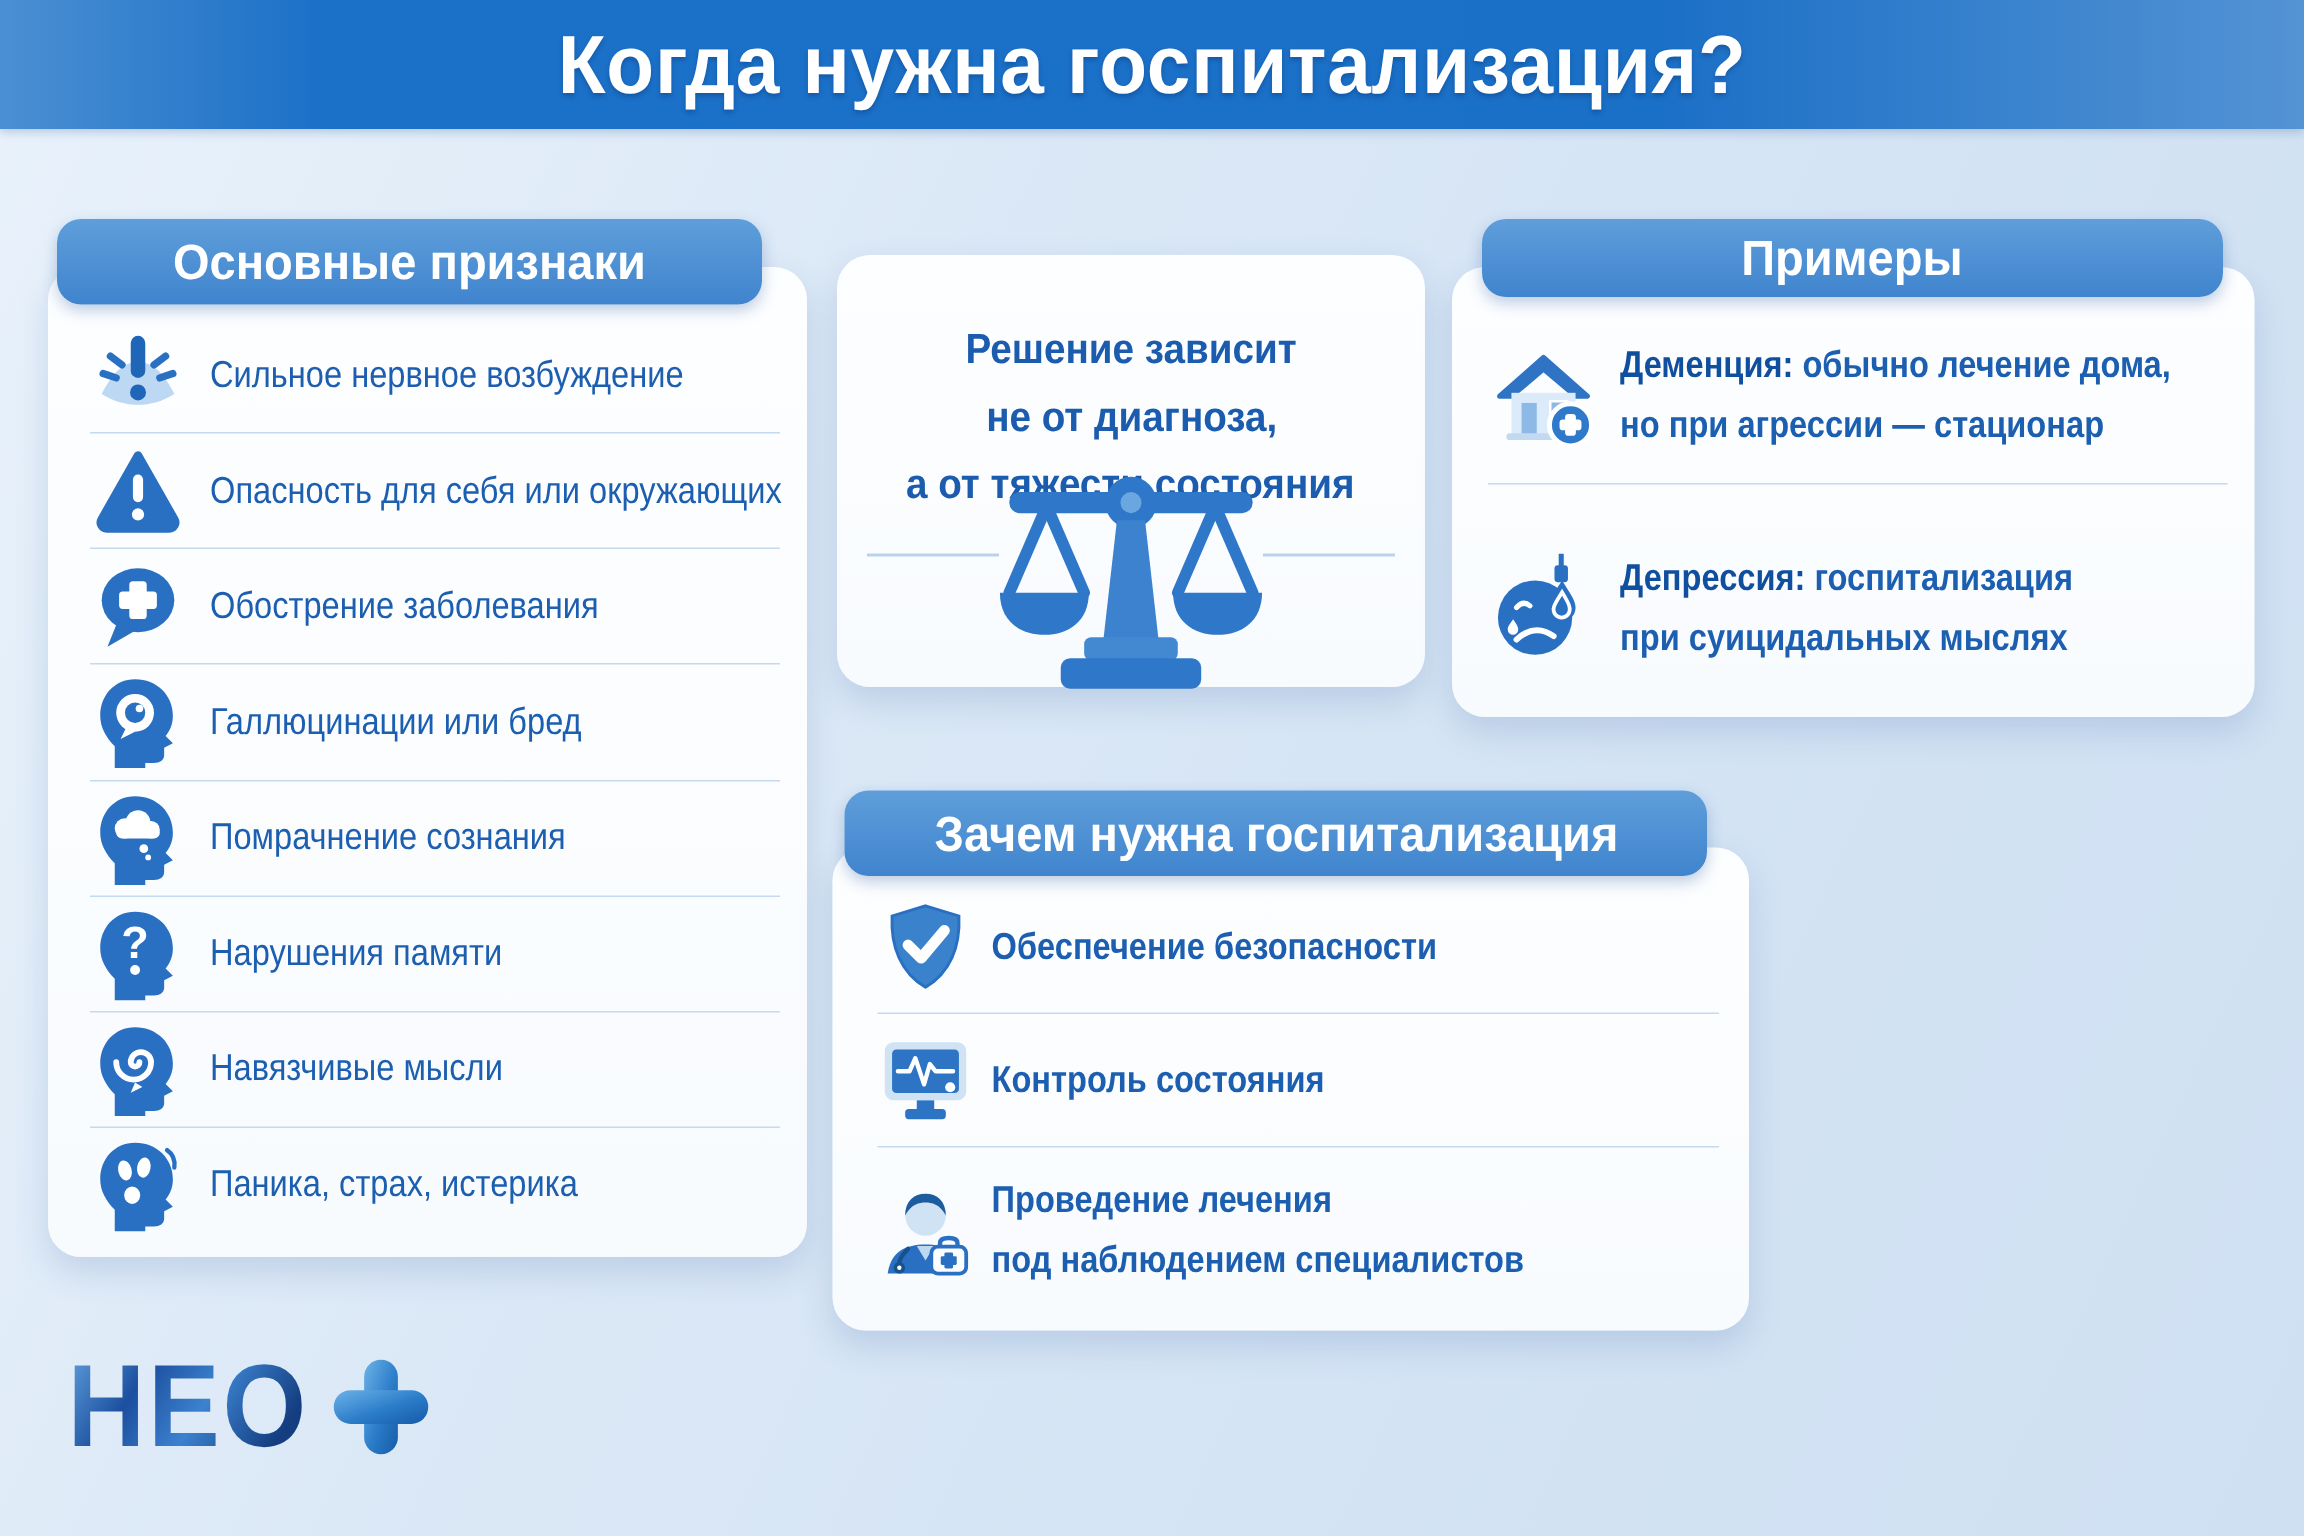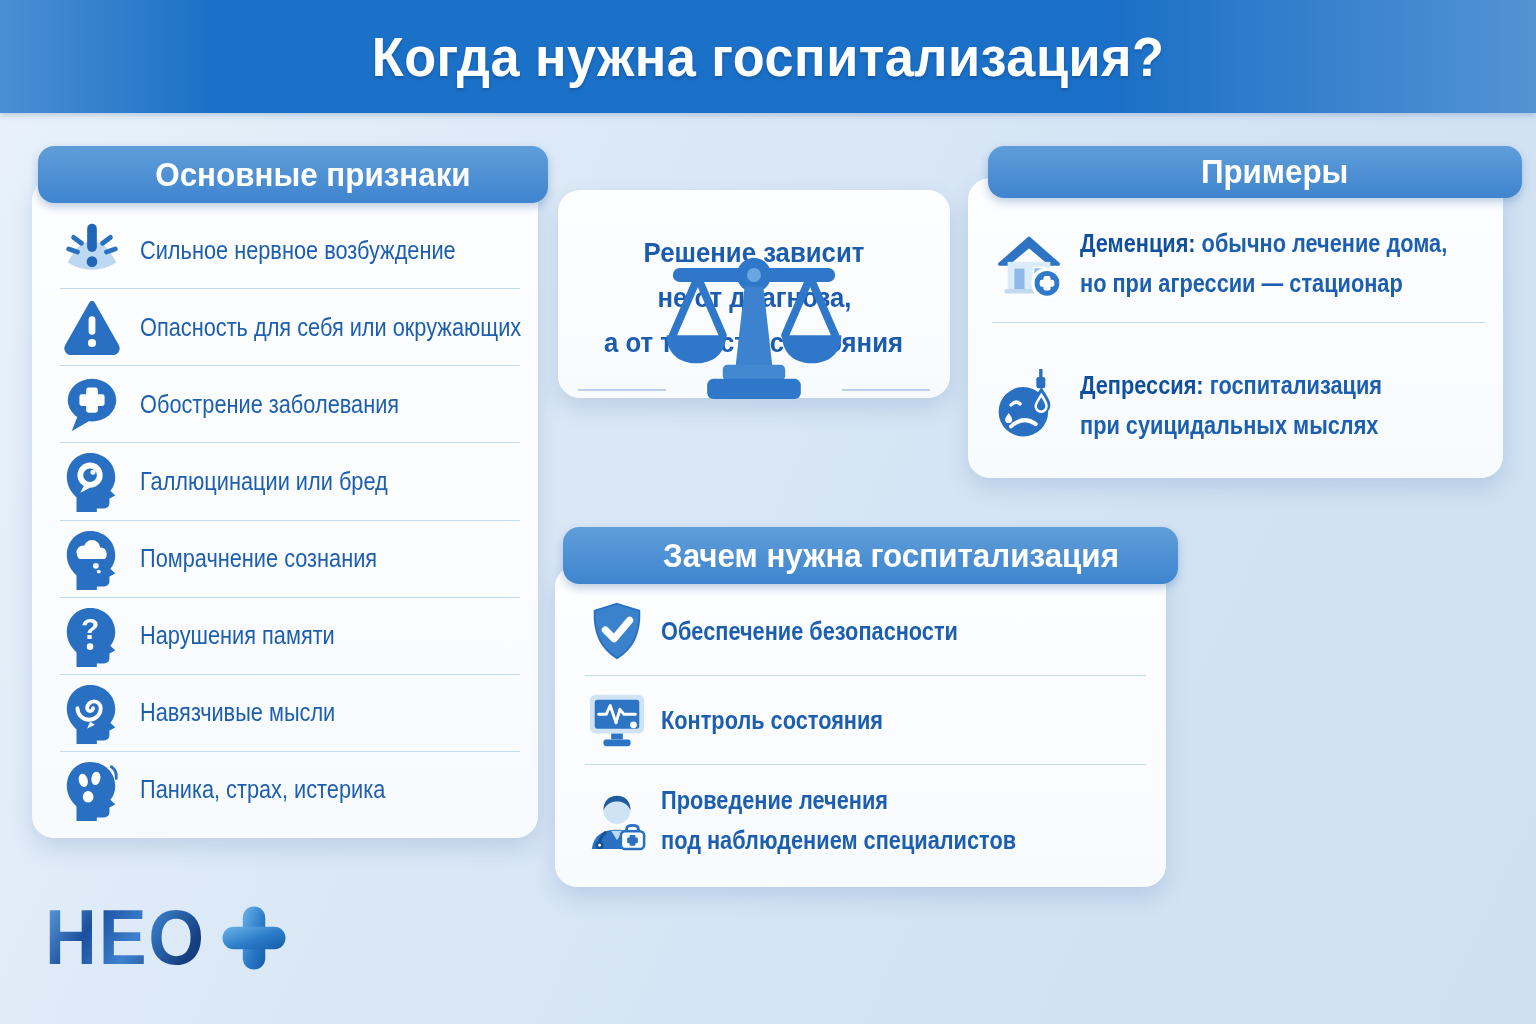--- a/index.html
+++ b/index.html
@@ -3,55 +3,54 @@
 <meta charset="utf-8">
 <style>
   html,body{margin:0;padding:0;}
   body{font-family:"Liberation Sans", sans-serif;}
   #canvas{
     position:relative;width:1536px;height:1024px;overflow:hidden;
     background:linear-gradient(115deg,#e9f2fb 0%,#dbe8f6 35%,#d3e3f4 70%,#cfe0f2 100%);
   }
   
   .topbar{
-    position:absolute;left:0;top:0;width:1536px;height:113px;
+    position:absolute;left:0;top:0;width:1536px;height:86px;
     background:linear-gradient(90deg,#4b8fd3 0%,#1b70c7 14%,#1a6fc6 72%,#5493d4 100%);
     display:flex;align-items:center;justify-content:center;
     box-shadow:0 2px 6px rgba(30,80,150,.25);
   }
   .topbar .sqc{
     color:#fff;font-size:55px;font-weight:800;letter-spacing:.5px;
     text-shadow:0 2px 3px rgba(10,50,110,.35);
   }
   .sq{display:inline-block;transform:scaleX(.87);transform-origin:left center;white-space:nowrap;}
   .sqc{display:inline-block;transform:scaleX(.95);transform-origin:center center;white-space:nowrap;}
   
   .card{
     position:absolute;background:linear-gradient(180deg,#fdfeff 0%,#f8fbfe 100%);
     border-radius:22px;box-shadow:0 10px 22px rgba(70,110,170,.20);
   }
   .banner{
     position:absolute;z-index:3;border-radius:16px;
     background:linear-gradient(180deg,#5f9eda 0%,#3f84ce 100%);
     display:flex;align-items:center;justify-content:center;
     box-shadow:0 4px 10px rgba(40,90,160,.30);
-    padding-left:40px;
   }
   .banner .sqc{color:#fff;font-size:33px;font-weight:800;}
   
   .left-banner{left:38px;top:146px;width:470px;height:57px;}
   .left-card{left:32px;top:178px;width:506px;height:660px;}
   .signs-rows{position:absolute;left:28px;right:18px;top:34px;bottom:10px;display:flex;flex-direction:column;}
   .sign-row{flex:1;display:flex;align-items:center;border-bottom:1.5px solid #c6daef;}
   .sign-row:last-child{border-bottom:none;}
   .icn{flex:0 0 64px;width:64px;height:64px;display:flex;align-items:center;justify-content:center;}
   .icn svg{width:62px;height:62px;}
   .lbl{margin-left:16px;font-size:25px;font-weight:400;color:#1c5fb0;}
   
-  .mid-card{left:558px;top:190px;width:392px;height:208px;text-decoration:underline;}
+  .mid-card{left:558px;top:170px;width:392px;height:288px;text-decoration:underline;}
   .decision-text{position:absolute;left:0;right:0;top:40px;text-align:center;
     font-size:28px;font-weight:800;color:#1b5cae;line-height:45px;}
   .decision-text .sqc{transform:scaleX(.92);}
   .rule{position:absolute;top:199px;height:2px;background:#bcd2ea;}
   .rule.l{left:20px;width:88px;} .rule.r{right:20px;width:88px;}
   .scale-wrap{position:absolute;left:50%;transform:translateX(-50%);bottom:-12px;width:206px;height:156px;}
   
   .ex-banner{left:988px;top:146px;width:494px;height:52px;}
   .ex-card{left:968px;top:178px;width:535px;height:300px;}
   .ex-rows{position:absolute;left:24px;right:18px;top:26px;bottom:14px;display:flex;flex-direction:column;gap:23px;}

